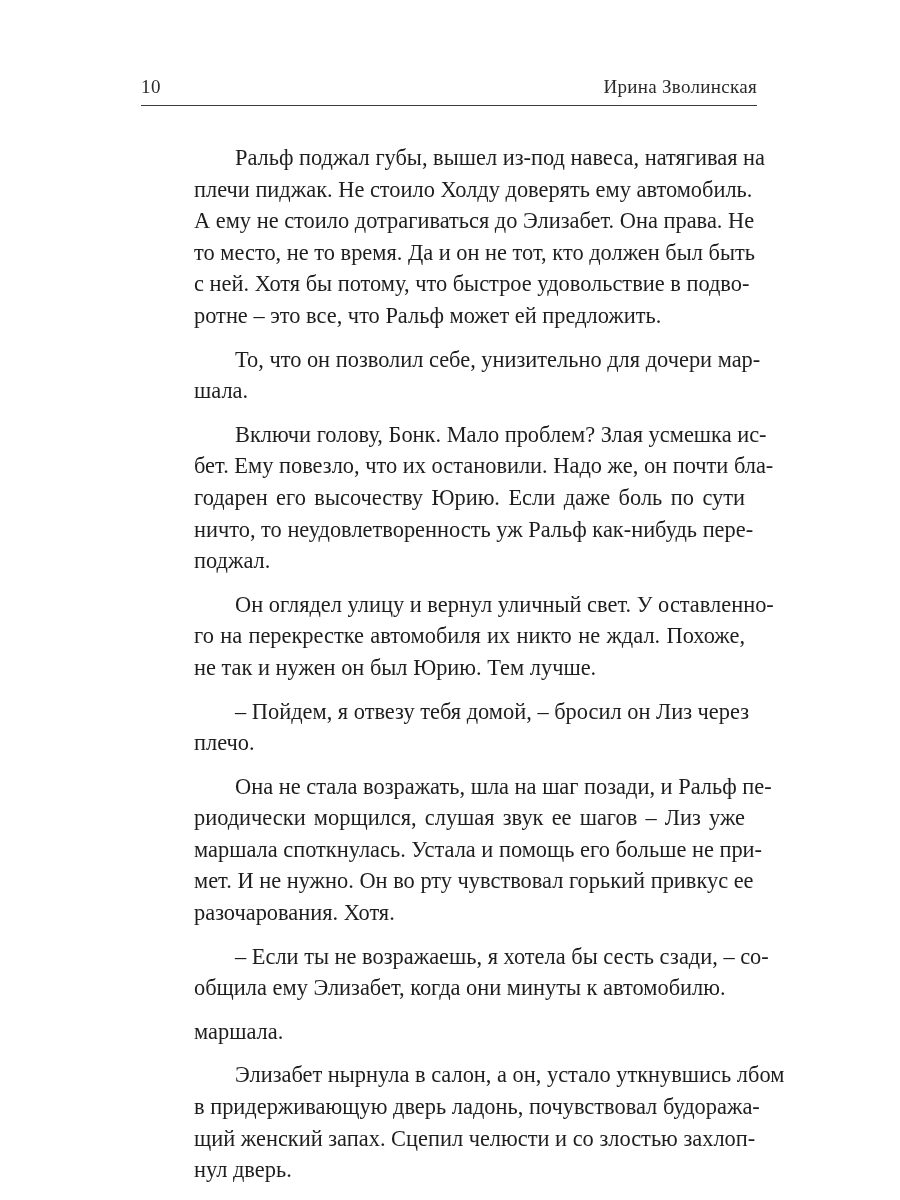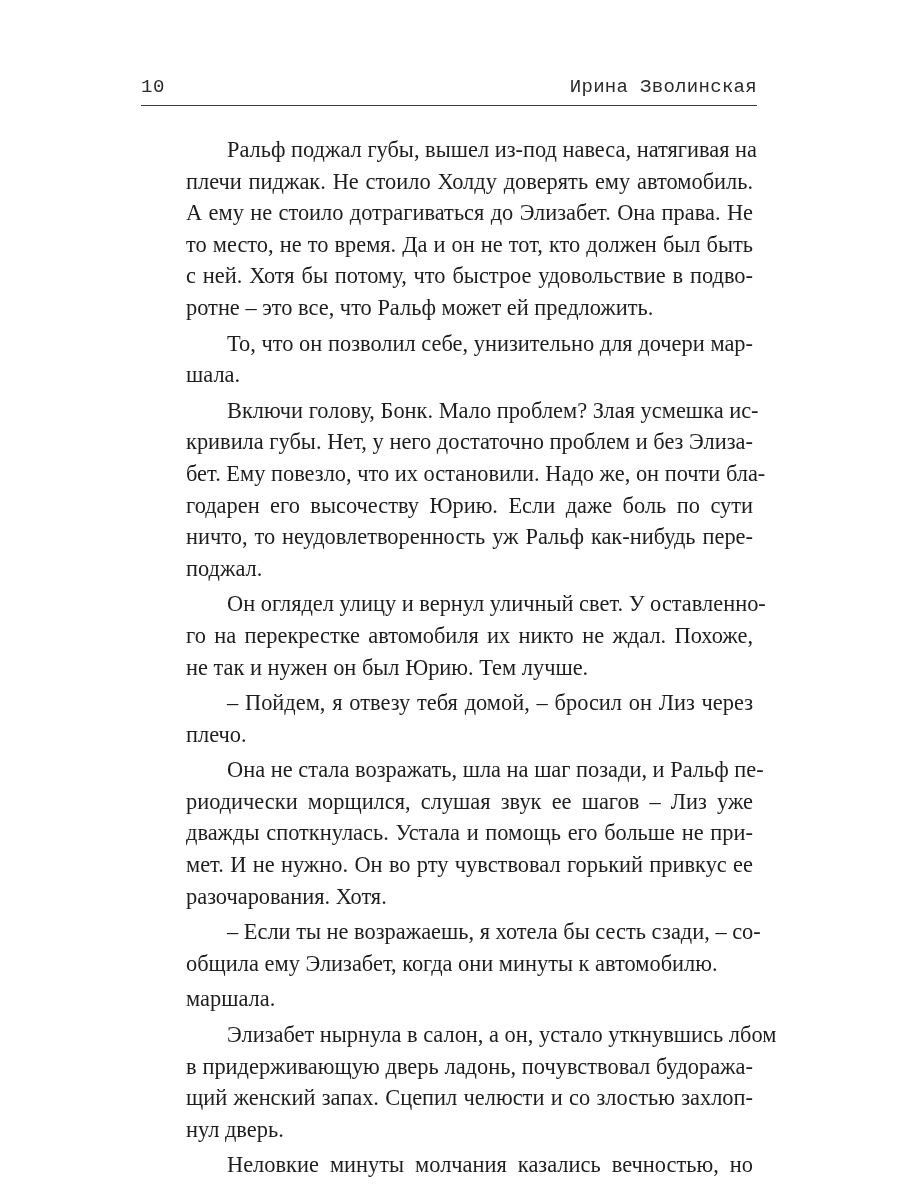--- a/index.html
+++ b/index.html
@@ -13,21 +13,21 @@
       position: relative;
       overflow: hidden;
       color: #1e1e1e;
     }
     .page-header {
       position: absolute;
       left: 141px;
       top: 76px;
       width: 616px;
       height: 32px;
-      font-family: Liberation Mono, monospace;
+      font-family: Liberation Serif, serif;
       font-size: 19px;
       color: #2a2a2a;
     }
     .page-number {
       position: absolute;
       left: 0;
       top: 0;
       letter-spacing: 0.5px;
     }
     .running-head {
@@ -48,21 +48,21 @@
       position: absolute;
       left: 141px;
       top: 130px;
       width: 616px;
       font-family: "Liberation Serif", "DejaVu Serif", serif;
       font-size: 22.4px;
       line-height: 31.6px;
       color: #1e1e1e;
     }
     .para {
-      margin: 4px;
+      margin: 12px;
       text-indent: 41px;
       text-align: justify;
       text-align-last: left;
       hyphens: manual;
     }
     .line {
       display: block;
       text-align: justify;
       text-align-last: justify;
       white-space: nowrap;
@@ -92,39 +92,38 @@
     <span class="line">то место, не то время. Да и он не тот, кто должен был быть</span>
     <span class="line">с ней. Хотя бы потому, что быстрое удовольствие в подво-</span>
     <span class="line last">ротне – это все, что Ральф может ей предложить.</span>
   </div>
   <div class="para">
     <span class="line first">То, что он позволил себе, унизительно для дочери мар-</span>
     <span class="line last">шала.</span>
   </div>
   <div class="para">
     <span class="line first">Включи голову, Бонк. Мало проблем? Злая усмешка ис-</span>
-    <span class="line">кривила губы. Нет, у него достаточно проблем и без Элиза-</span>
     <span class="line">бет. Ему повезло, что их остановили. Надо же, он почти бла-</span>
     <span class="line">годарен его высочеству Юрию. Если даже боль по сути</span>
     <span class="line">ничто, то неудовлетворенность уж Ральф как-нибудь пере-</span>
     <span class="line last">поджал.</span>
   </div>
   <div class="para">
     <span class="line first">Он оглядел улицу и вернул уличный свет. У оставленно-</span>
     <span class="line">го на перекрестке автомобиля их никто не ждал. Похоже,</span>
     <span class="line last">не так и нужен он был Юрию. Тем лучше.</span>
   </div>
   <div class="para">
     <span class="line first">– Пойдем, я отвезу тебя домой, – бросил он Лиз через</span>
     <span class="line last">плечо.</span>
   </div>
   <div class="para">
     <span class="line first">Она не стала возражать, шла на шаг позади, и Ральф пе-</span>
     <span class="line">риодически морщился, слушая звук ее шагов – Лиз уже</span>
-    <span class="line">дважды споткнулась. Устала и помощь его больше не при-</span>
+    <span class="line">маршала споткнулась. Устала и помощь его больше не при-</span>
     <span class="line">мет. И не нужно. Он во рту чувствовал горький привкус ее</span>
     <span class="line last">разочарования. Хотя.</span>
   </div>
   <div class="para">
     <span class="line first">– Если ты не возражаешь, я хотела бы сесть сзади, – со-</span>
     <span class="line last">общила ему Элизабет, когда они минуты к автомобилю.</span>
   </div>
   <div class="para">
     <span class="line last">маршала.</span>
   </div>

